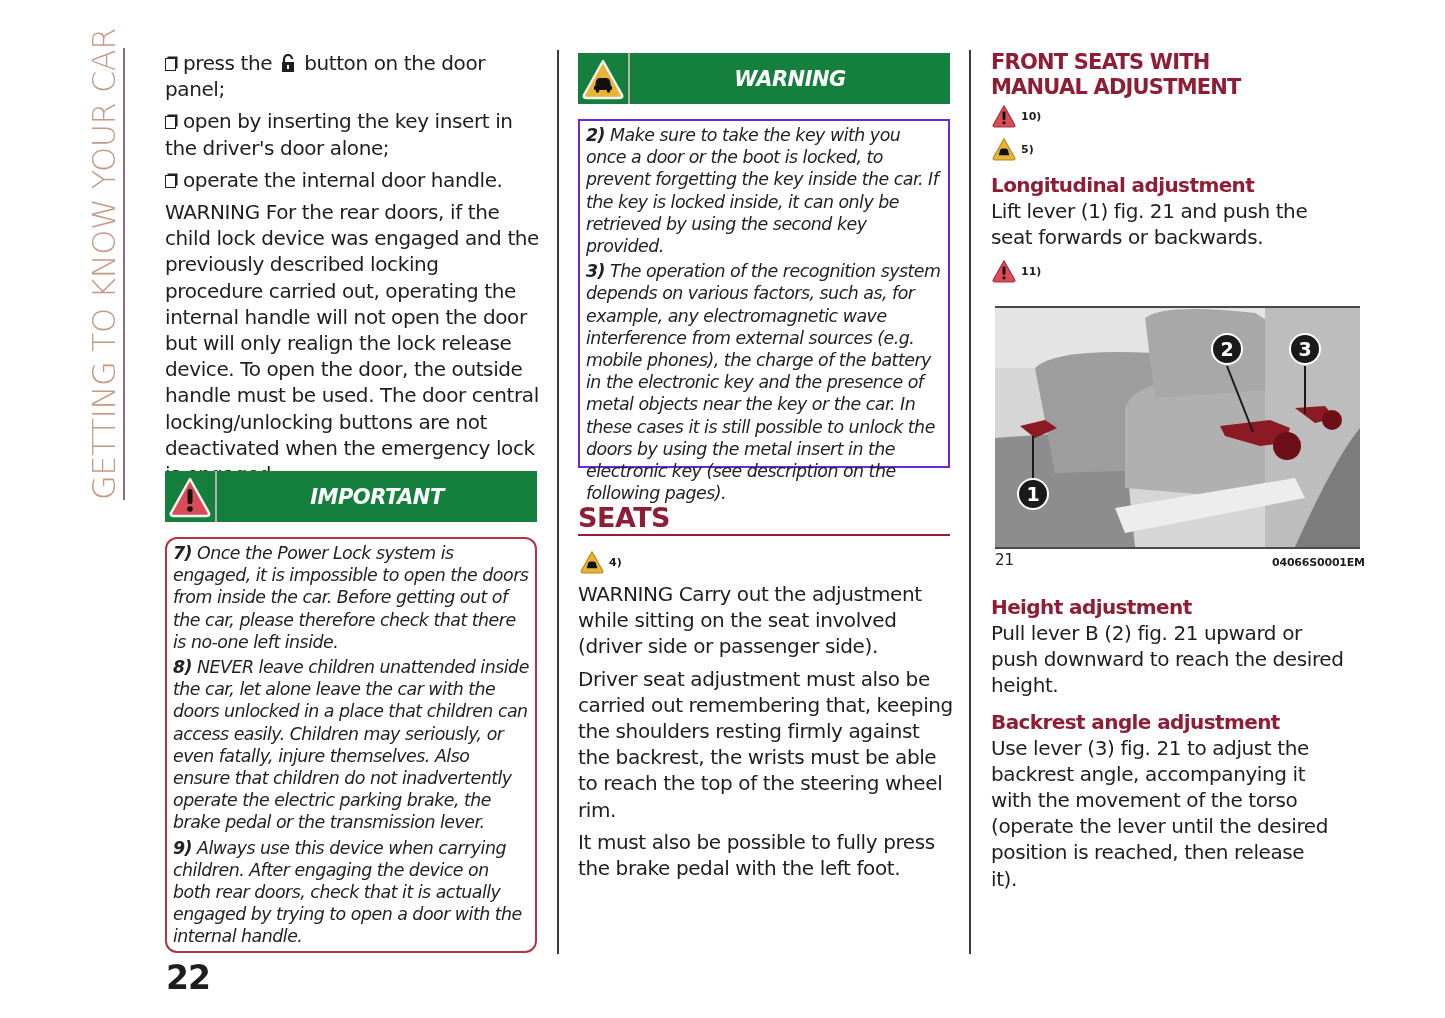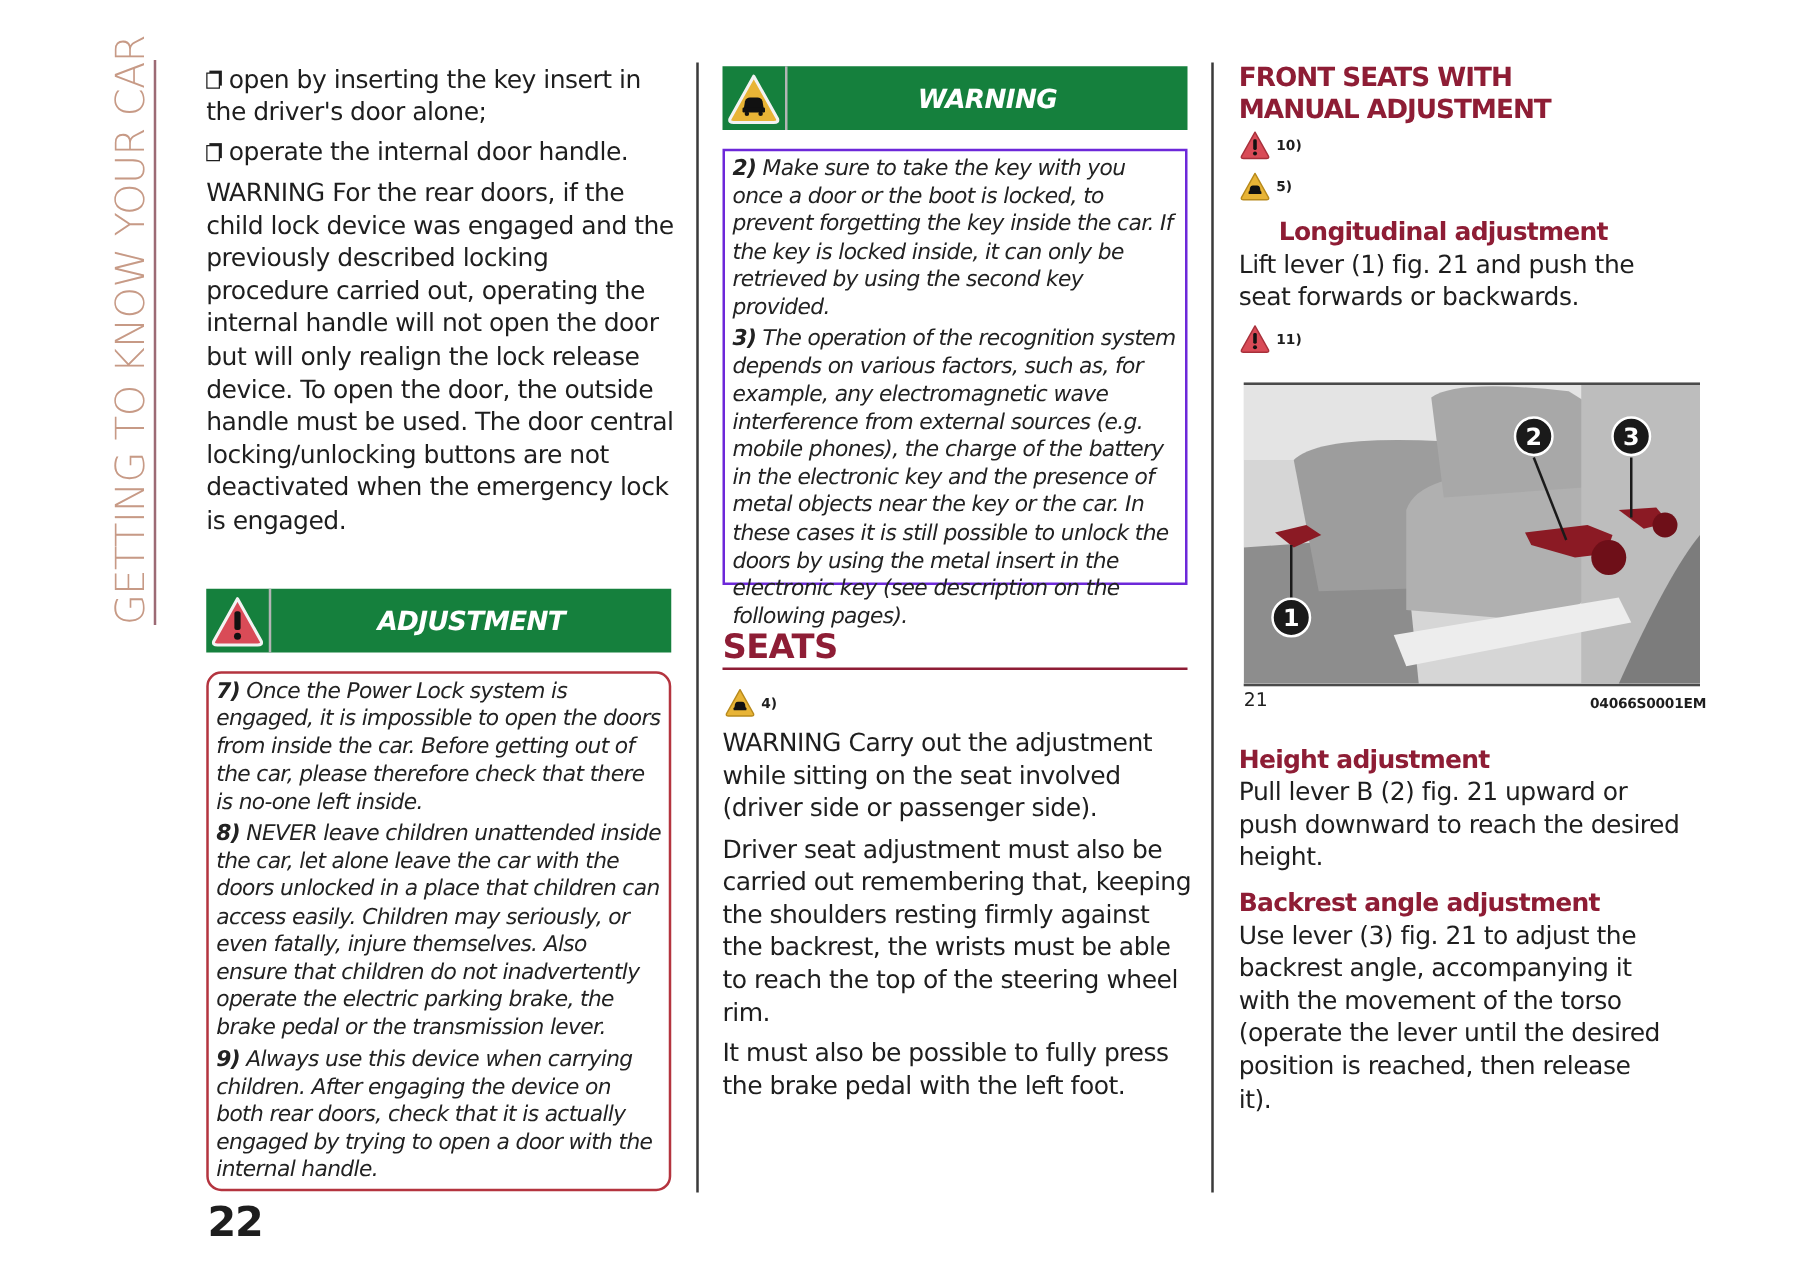--- a/index.html
+++ b/index.html
@@ -59,37 +59,46 @@
 <div class="side-label">
   <div class="txt">GETTING TO KNOW YOUR CAR</div>
   <div class="rule"></div>
 </div>
 
 <div class="col-divider" style="left:557px; top:50px; height:904px;"></div>
 <div class="col-divider" style="left:969px; top:50px; height:904px;"></div>
 
 <div class="abs body-text" style="left:165px; top:50px; width:375px;">
   <p>
+    <span class="bullet"></span><span>press the</span>
+    <svg class="lock-glyph" viewBox="0 0 14 18">
+      <path d="M3 8 V5 a4 4 0 0 1 8 0" fill="none" stroke="#1e1e1e" stroke-width="2.2"></path>
+      <rect x="1" y="8" width="12" height="10" fill="#1e1e1e"></rect>
+      <rect x="6" y="11" width="2" height="4" fill="#fff"></rect>
+    </svg>
+    <span>button on the door panel;</span>
+  </p>
+  <p>
     <span class="bullet"></span><span>open by inserting the key insert in the driver's door alone;</span>
   </p>
   <p>
     <span class="bullet"></span><span>operate the internal door handle.</span>
   </p>
   <p>WARNING For the rear doors, if the child lock device was engaged and the previously described locking procedure carried out, operating the internal handle will not open the door but will only realign the lock release device. To open the door, the outside handle must be used. The door central locking/unlocking buttons are not deactivated when the emergency lock is engaged.</p>
 </div>
 
 <div class="callout-head" style="left:165px; top:471px; width:372px; height:51px;">
   <div class="icon-cell">
     <svg width="44" height="42" viewBox="0 0 44 42">
       <path d="M22 3 L41 37 Q42 40 38 40 L6 40 Q2 40 3 37 Z" fill="#d94b57" stroke="#f3f3f3" stroke-width="2.5" stroke-linejoin="round"></path>
       <rect x="19.5" y="13" width="5" height="15" rx="2" fill="#111"></rect>
       <circle cx="22" cy="33" r="2.8" fill="#111"></circle>
     </svg>
   </div>
-  <div class="title">ADJUSTMENT</div>
+  <div class="title">IMPORTANT</div>
 </div>
 <div class="callout-box red" style="left:165px; top:537px; width:372px; height:416px;border-radius:12px;">
   <p><span class="num">7)</span> <span>Once the Power Lock system is engaged, it is impossible to open the doors from inside the car. Before getting out of the car, please therefore check that there is no-one left inside.</span></p>
   <p><span class="num">8)</span> <span>NEVER leave children unattended inside the car, let alone leave the car with the doors unlocked in a place that children can access easily. Children may seriously, or even fatally, injure themselves. Also ensure that children do not inadvertently operate the electric parking brake, the brake pedal or the transmission lever.</span></p>
   <p><span class="num">9)</span> <span>Always use this device when carrying children. After engaging the device on both rear doors, check that it is actually engaged by trying to open a door with the internal handle.</span></p>
 </div>
 
 <div class="page-number">22</div>
 
 <div class="callout-head" style="left:578px; top:53px; width:372px; height:51px;">
@@ -136,21 +145,21 @@
     <span>10)</span>
   </div>
   <div class="ref-line" style="margin-top:7px;">
     <svg width="26" height="24" viewBox="0 0 44 42">
       <path d="M22 3 L41 37 Q42 40 38 40 L6 40 Q2 40 3 37 Z" fill="#e8b436" stroke="#b88a1c" stroke-width="2" stroke-linejoin="round"></path>
       <path d="M14 29 L15 23 Q16 20 19 20 L25 20 Q28 20 29 23 L30 29 Z" fill="#111"></path>
       <rect x="13" y="28" width="18" height="4" rx="1" fill="#111"></rect>
     </svg>
     <span>5)</span>
   </div>
-  <div class="h-sub" style="margin-top:10px;margin-left:32px;">Longitudinal adjustment</div>
+  <div class="h-sub" style="margin-top:10px;">Longitudinal adjustment</div>
   <div class="body-text" style="width:340px;">Lift lever (1) fig. 21 and push the seat forwards or backwards.</div>
   <div class="ref-line" style="margin-top:8px;">
     <svg width="26" height="24" viewBox="0 0 44 42">
       <path d="M22 3 L41 37 Q42 40 38 40 L6 40 Q2 40 3 37 Z" fill="#d94b57" stroke="#a8303b" stroke-width="2" stroke-linejoin="round"></path>
       <rect x="19.5" y="13" width="5" height="15" rx="2" fill="#111"></rect>
       <circle cx="22" cy="33" r="2.8" fill="#111"></circle>
     </svg>
     <span>11)</span>
   </div>
 </div>

